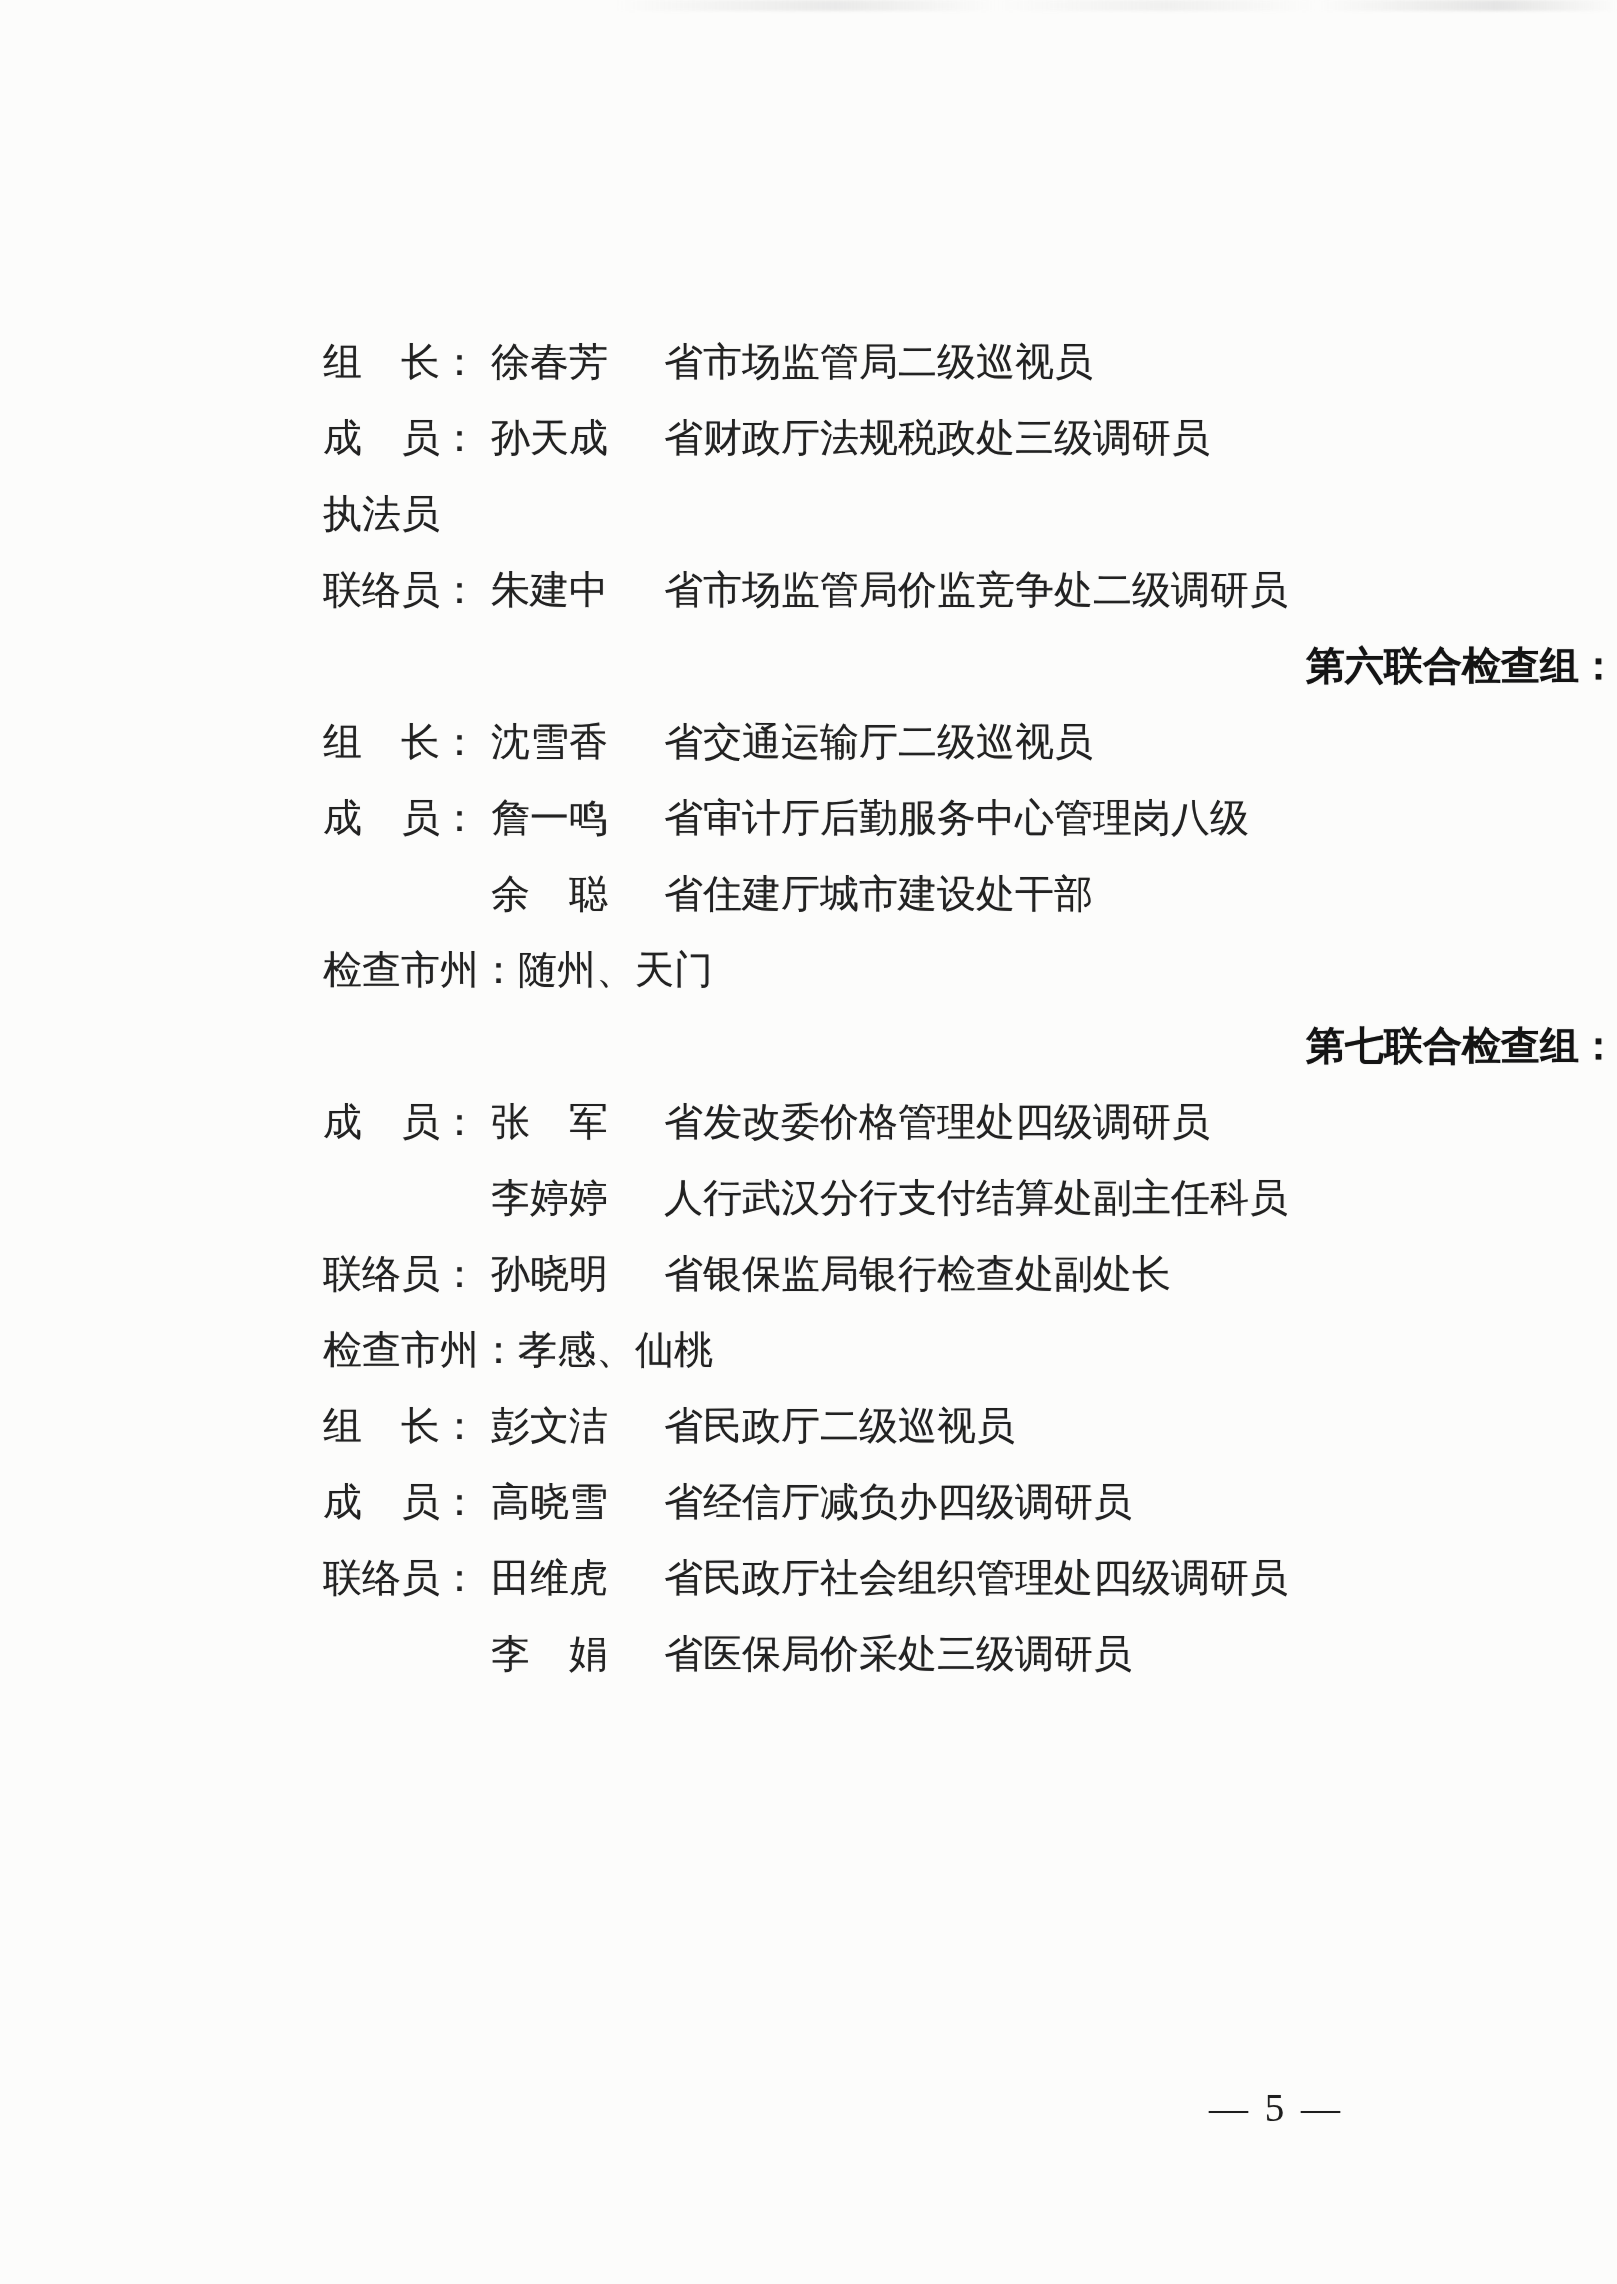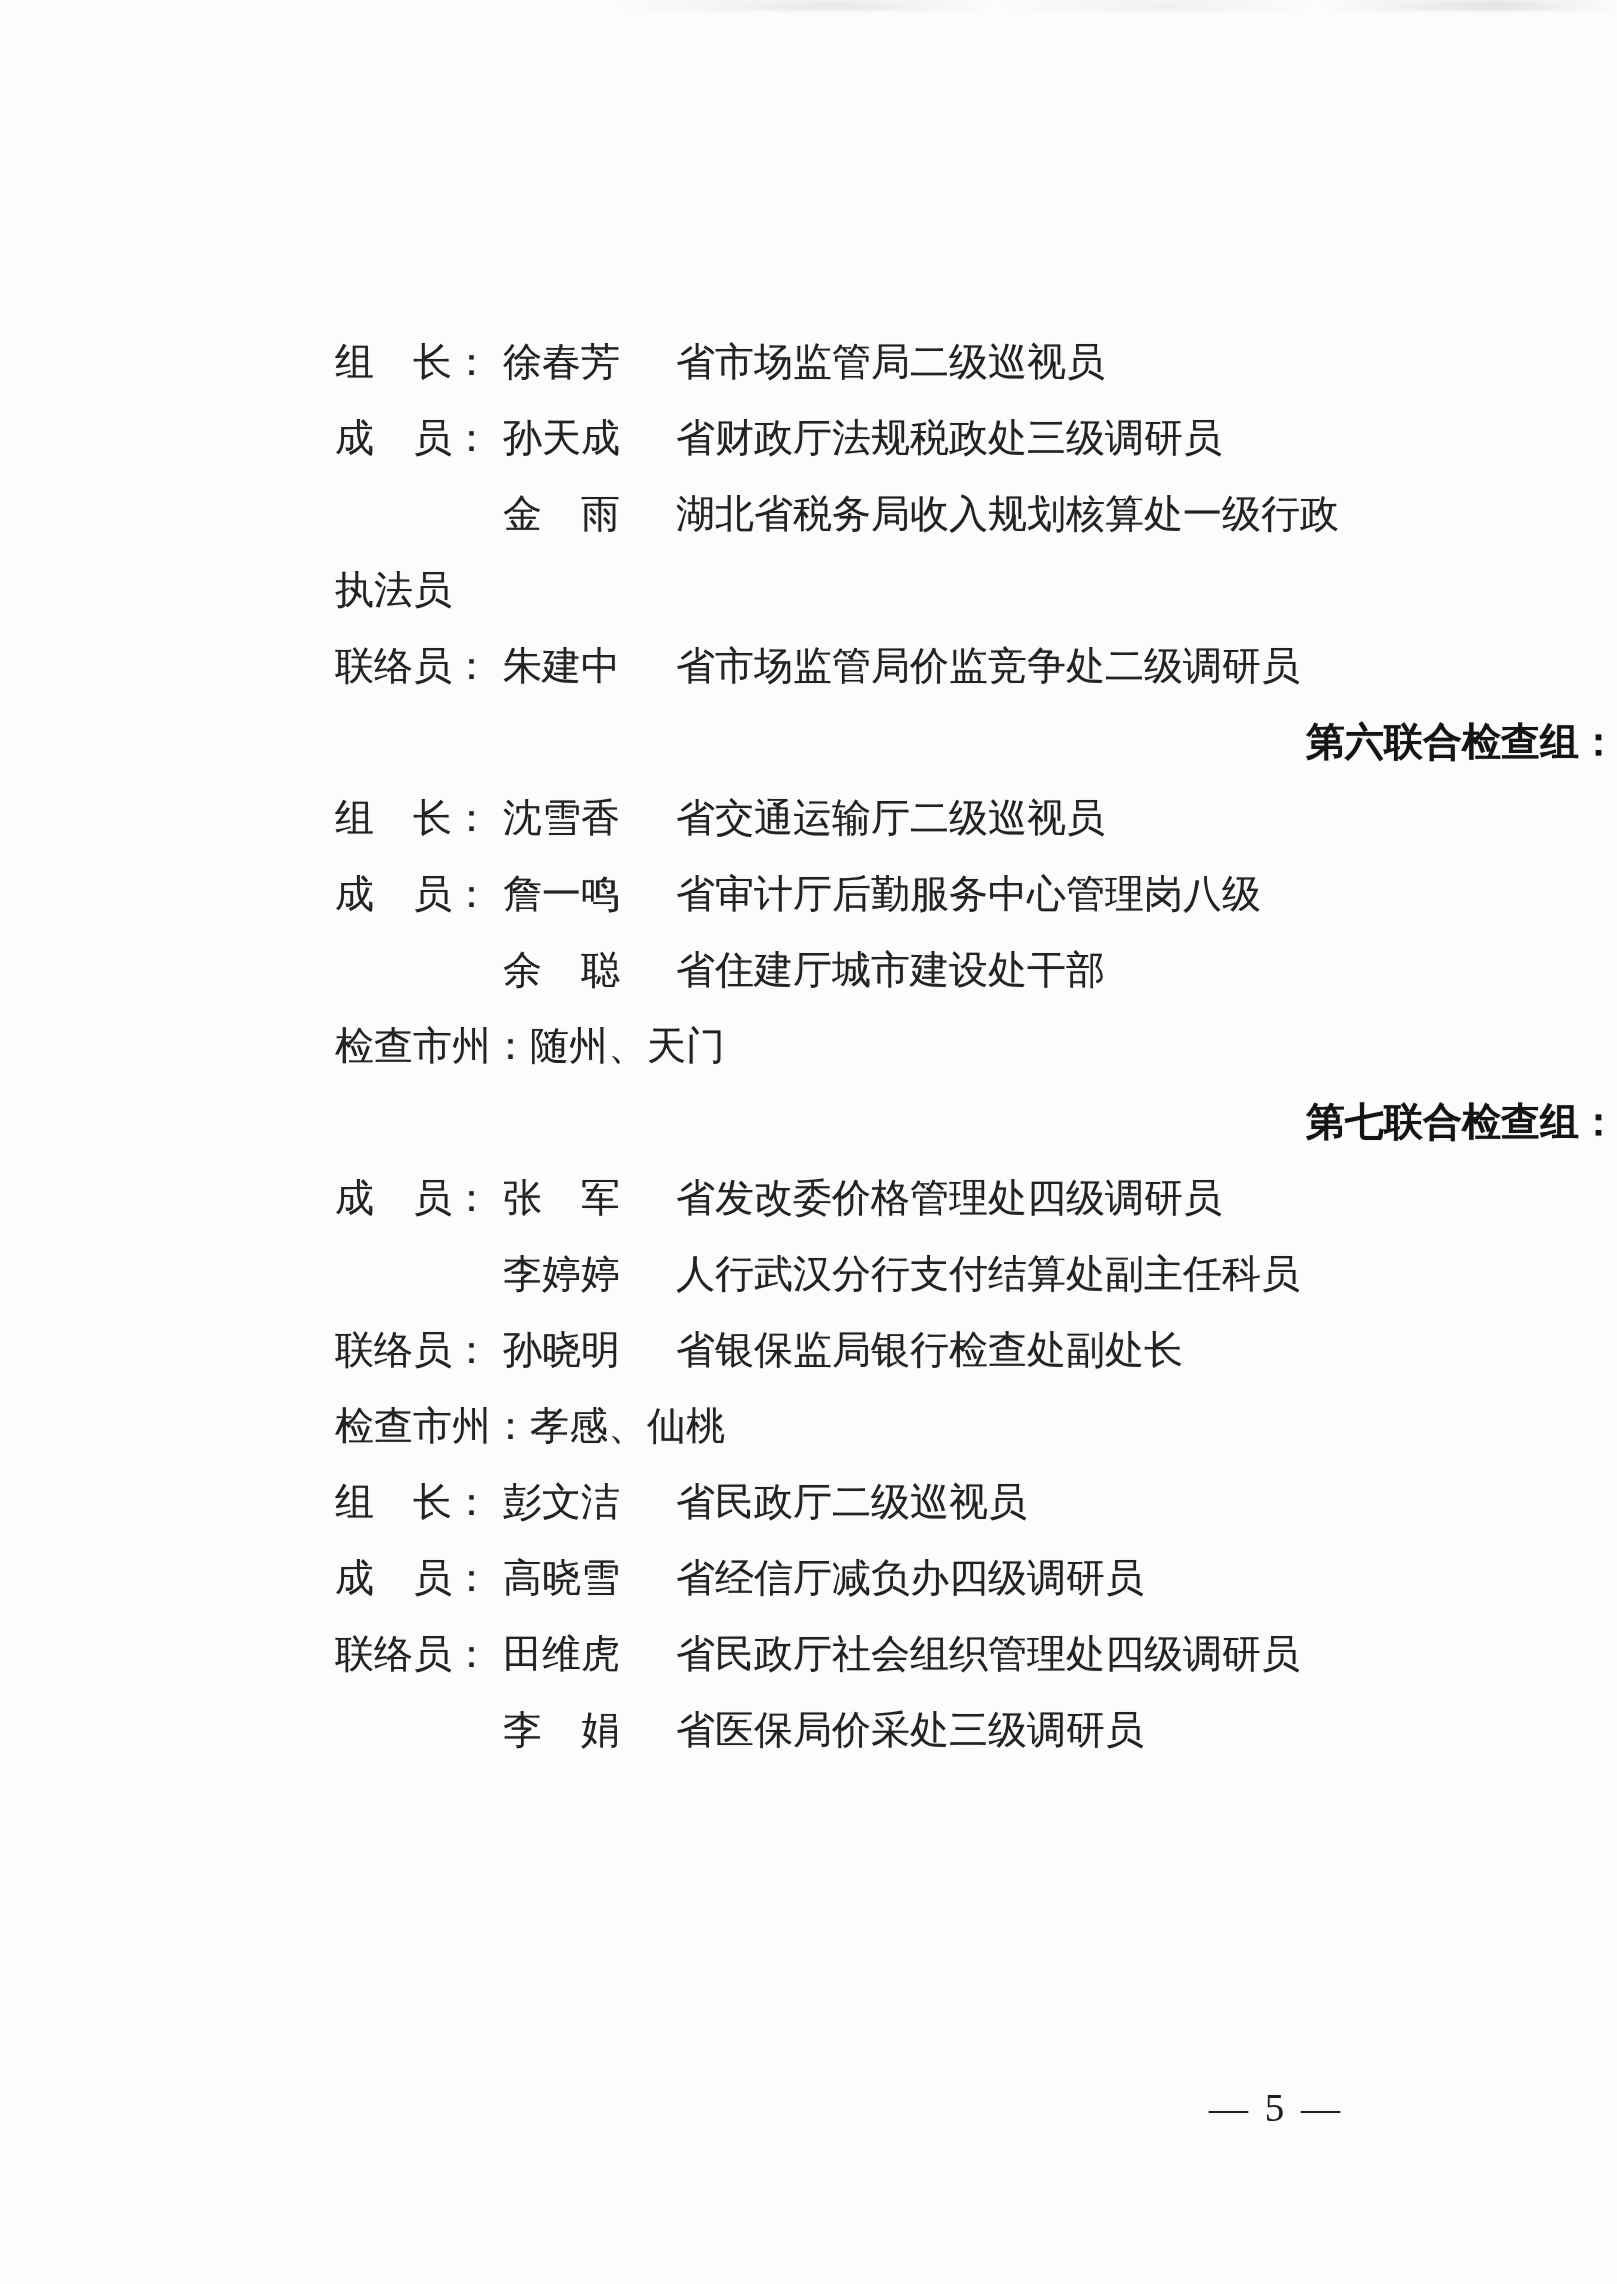--- a/index.html
+++ b/index.html
@@ -28,21 +28,21 @@
       rgba(190,190,190,0.18) 55%,
       rgba(0,0,0,0) 70%,
       rgba(160,160,160,0.25) 88%,
       rgba(0,0,0,0) 100%);
     filter: blur(1.8px);
     pointer-events: none;
   }
   .doc-body {
     position: absolute;
     top: 324px;
-    left: 16px;
+    left: 4px;
     right: 0;
   }
   .line {
     line-height: 76px;
     height: 76px;
     font-size: 39px;
     white-space: nowrap;
     padding-left: 319px;
     color: #222;
     text-shadow: 0 0 0.9px rgba(40,40,40,0.38);
@@ -89,23 +89,20 @@
 <div class="scan-artifact-top"></div>
 
 <div class="doc-body">
 
   <section>
     <div class="line">
       <span class="role">组　长：</span><span class="name">徐春芳</span><span class="title">省市场监管局二级巡视员</span>
     </div>
     <div class="line">
       <span class="role">成　员：</span><span class="name">孙天成</span><span class="title">省财政厅法规税政处三级调研员</span>
-    </div>
-    <div class="line">
-      <span class="role"></span><span class="name">金　雨</span><span class="title">湖北省税务局收入规划核算处一级行政</span>
     </div>
     <div class="line wrap">
       <span>执法员</span>
     </div>
     <div class="line">
       <span class="role">联络员：</span><span class="name">朱建中</span><span class="title">省市场监管局价监竞争处二级调研员</span>
     </div>
   </section>
 
   <section>

